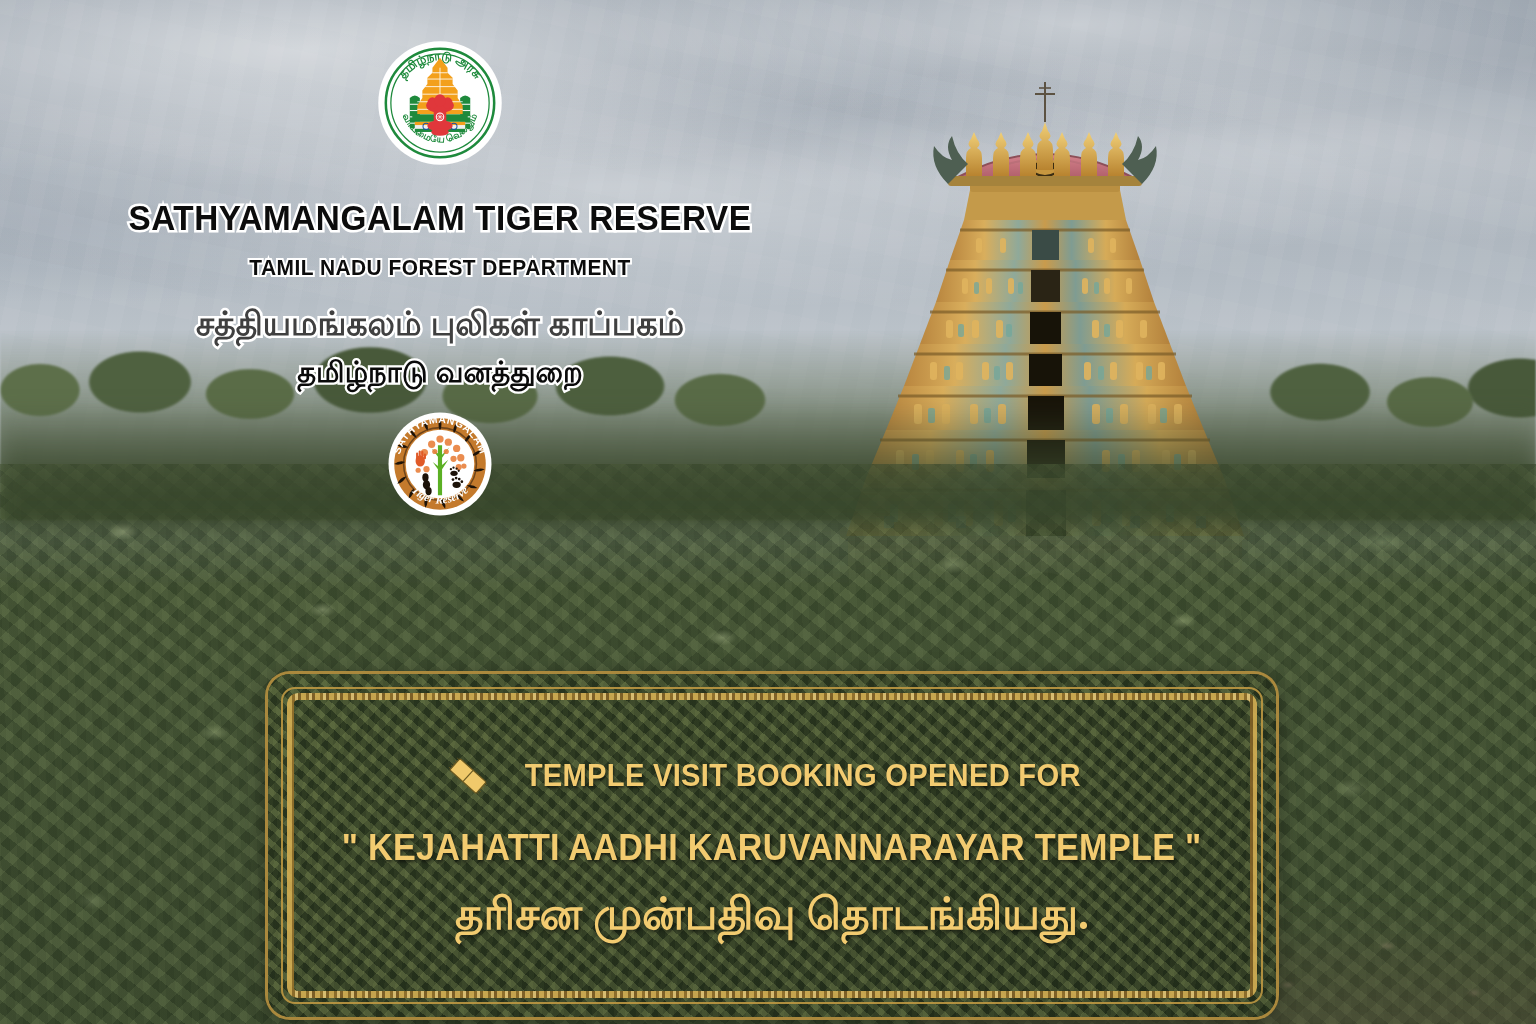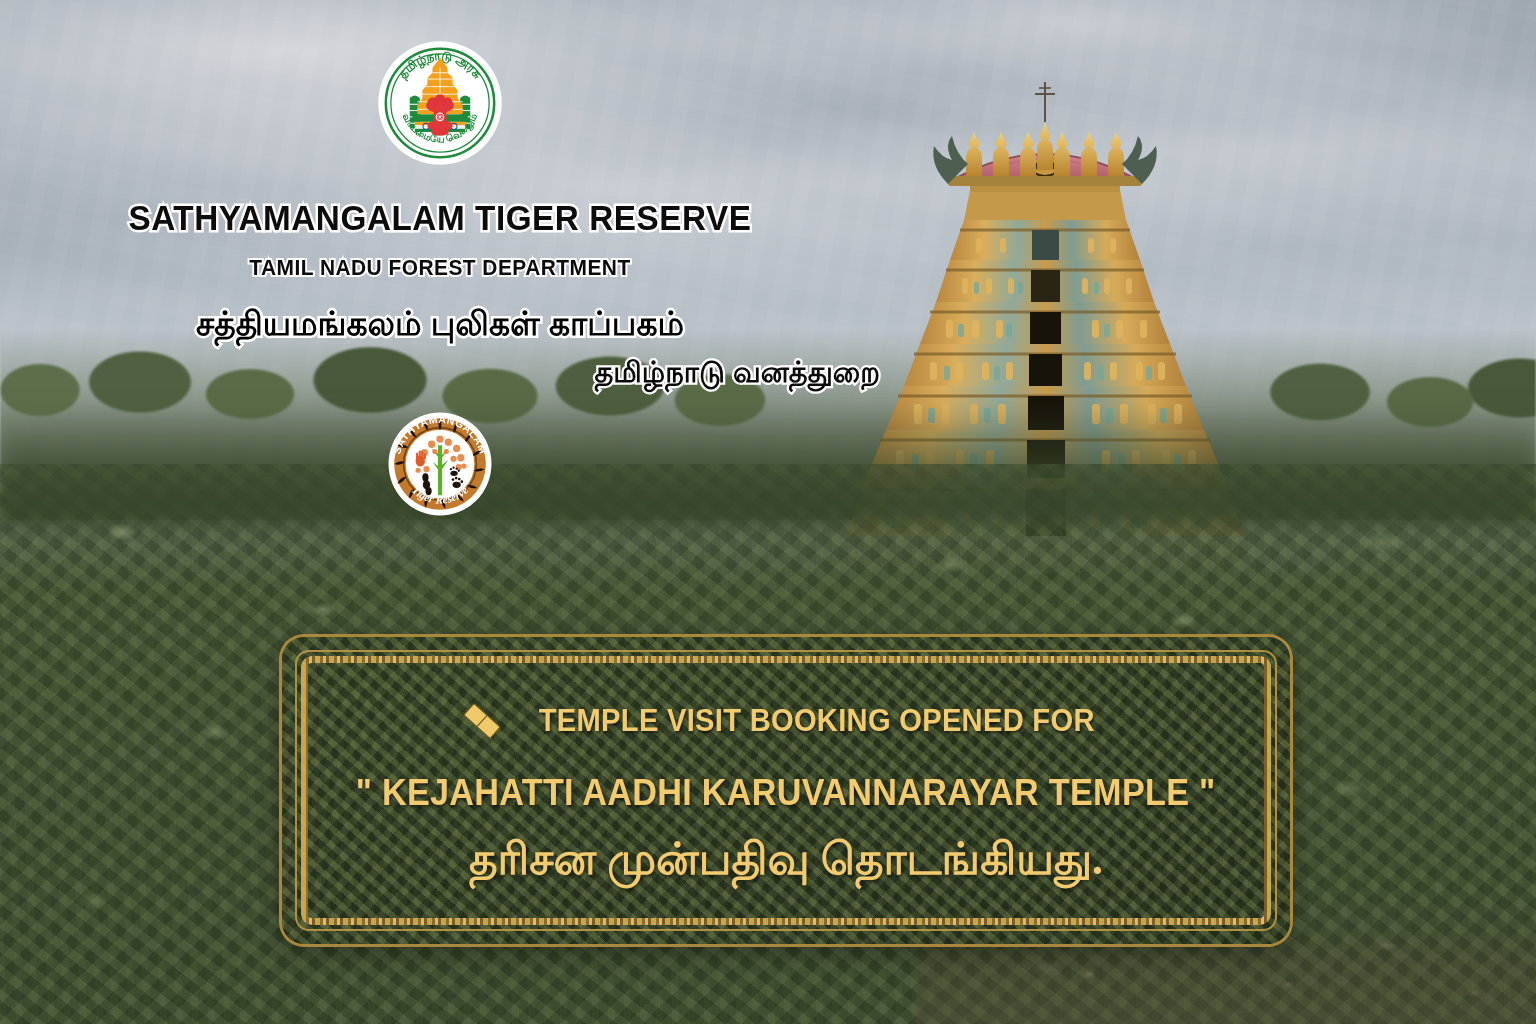--- a/index.html
+++ b/index.html
@@ -157,60 +157,58 @@
     color: #0c0c0c;
     transform: scaleX(.95);
     -webkit-text-stroke: 4px #ffffff;
     paint-order: stroke fill;
   }
   .title-ta {
     margin-top: 22px;
     font-family: "Liberation Sans", "DejaVu Sans", sans-serif;
     font-size: 33px;
     font-weight: 700;
-    color: #000000;
+    color: #404040;
     line-height: 1.25;
     -webkit-text-stroke: 5px #ffffff;
     paint-order: stroke fill;
   }
   .subtitle-ta {
     margin-top: 10px;
     font-family: "Liberation Sans", "DejaVu Sans", sans-serif;
     font-size: 29px;
     font-weight: 700;
     color: #0a0a0a;
     line-height: 1.25;
     -webkit-text-stroke: 4.5px #ffffff;
     paint-order: stroke fill;
-    text-align: right;
   }
 
   .logo-str {
     width: 104px; height: 104px;
     display: block;
     margin: 22px auto 0 auto;
   }
 
   
   .banner {
     position: absolute;
-    left: 268px; top: 637px;
-    width: 1008px; height: 307px;
+    left: 268px; top: 674px;
+    width: 1008px; height: 343px;
     border-radius: 22px;
     z-index: 40;
     background:
       repeating-linear-gradient(41deg,  rgba(104,118,70,.40) 0 6px, rgba(34,46,26,.40) 6px 13px),
       repeating-linear-gradient(-47deg, rgba(116,130,78,.30) 0 8px, rgba(28,40,22,.30) 8px 17px),
       repeating-linear-gradient(95deg,  rgba(92,106,62,.22) 0 5px, rgba(24,34,20,.22) 5px 11px),
       linear-gradient(165deg, #3c4a2a 0%, #343f25 40%, #2c3620 72%, #262f1c 100%);
     box-shadow:
       0 0 0 3px rgba(176,140,62,.95),
       0 6px 26px rgba(0,0,0,.45);
     overflow: hidden;
-    margin-left: 14px;
   }
   
   .banner-frame {
     position: absolute;
     left: 13px; top: 13px; right: 13px; bottom: 13px;
     border-radius: 14px;
     border: 2px solid rgba(190,152,66,.9);
     pointer-events: none;
   }
   .banner-frame::before {

